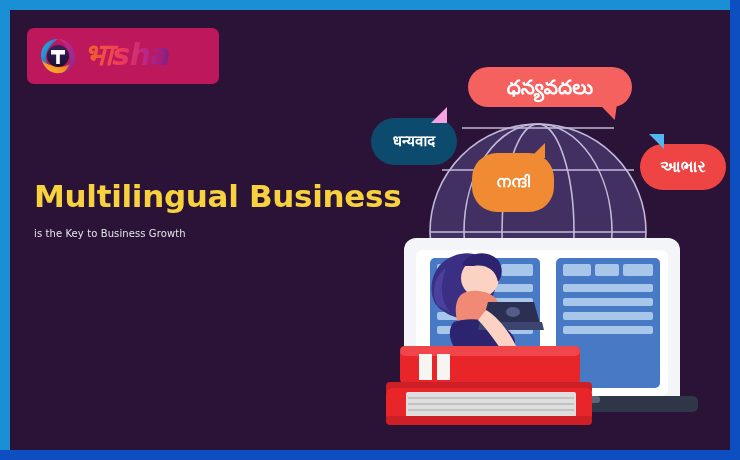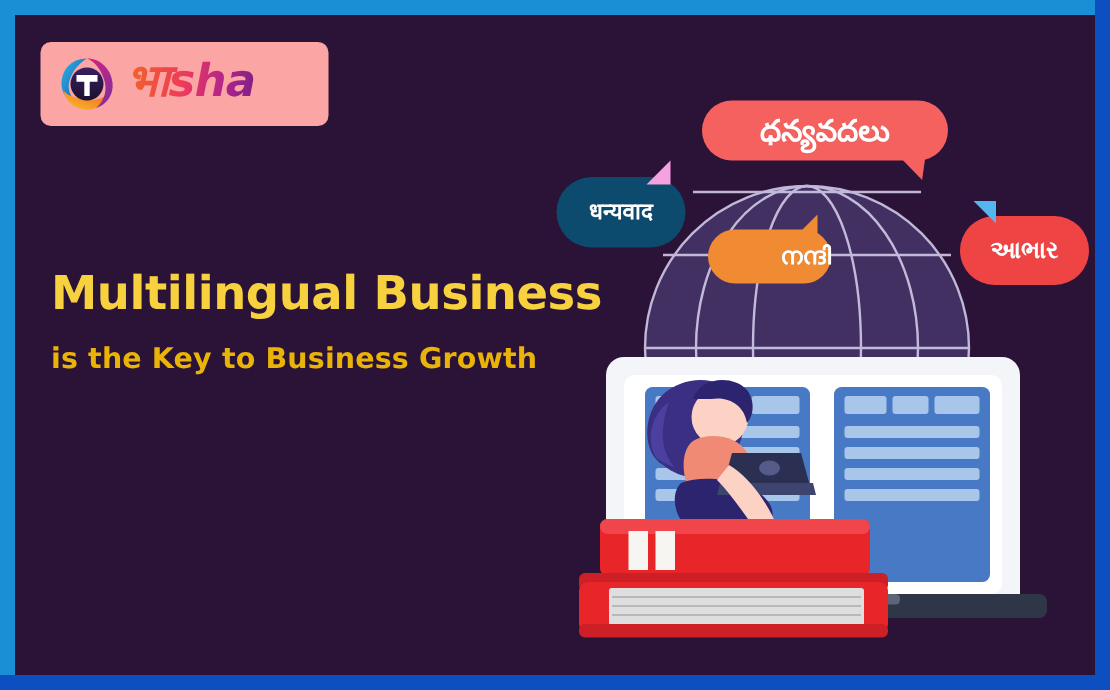--- a/index.html
+++ b/index.html
@@ -29,21 +29,21 @@
     width: 720px; height: 440px;
     background: #2b1338;               
     overflow: hidden;
   }
 
   
   #logo-box {
     position: absolute;
     left: 17px; top: 18px;
     width: 192px; height: 56px;
-    background: #fca5a5;
+    background: #be185d;
     border-radius: 7px;
     display: flex;
     align-items: center;
     padding-left: 11px;
     gap: 6px;
   }
   #logo-mark { width: 40px; height: 40px; flex: 0 0 auto; }
   #logo-word {
     font-family: "DejaVu Sans", sans-serif;
     font-size: 30px;
@@ -66,23 +66,23 @@
     font-family: "DejaVu Sans", sans-serif;
     font-weight: 700;
     color: #f7d23e;
     font-size: 31px;
     line-height: 1.22;
     letter-spacing: -0.3px;
     white-space: nowrap;
   }
   #hl-sub {
     margin-top: 12px;
-    color: #eab308;
-    font-size: 19px;
-    font-weight: 700;
+    color: #e5e5e5;
+    font-size: 10px;
+    font-weight: 400;
     font-family: "DejaVu Sans", sans-serif;
     letter-spacing: 0.1px;
     white-space: nowrap;
   }
 
   
   #art { position: absolute; left: 0; top: 0; width: 720px; height: 440px; }
 
   
   .bubble {
@@ -119,22 +119,22 @@
     left: 361px; top: 108px; width: 86px; height: 47px;
     background: #0c4a6e; font-size: 15px; border-radius: 24px;
   }
   #bubble-hindi .tail {
     right: 10px; top: -11px;
     border-width: 0 0 16px 16px;
     border-color: transparent transparent #f7a2e0 transparent;
   }
 
   #bubble-malayalam {
-    left: 462px; top: 143px; width: 82px; height: 36px;
-    background: #f08a33; font-size: 16px; border-radius: 25px; justify-content: flex-end;
+    left: 462px; top: 143px; width: 82px; height: 59px;
+    background: #f08a33; font-size: 16px; border-radius: 25px;
   }
   #bubble-malayalam .tail {
     right: 9px; top: -10px;
     border-width: 0 0 15px 15px;
     border-color: transparent transparent #f08a33 transparent;
   }
 
   #bubble-gujarati {
     left: 630px; top: 134px; width: 86px; height: 46px;
     background: #ef4444; font-size: 16px; border-radius: 24px;

